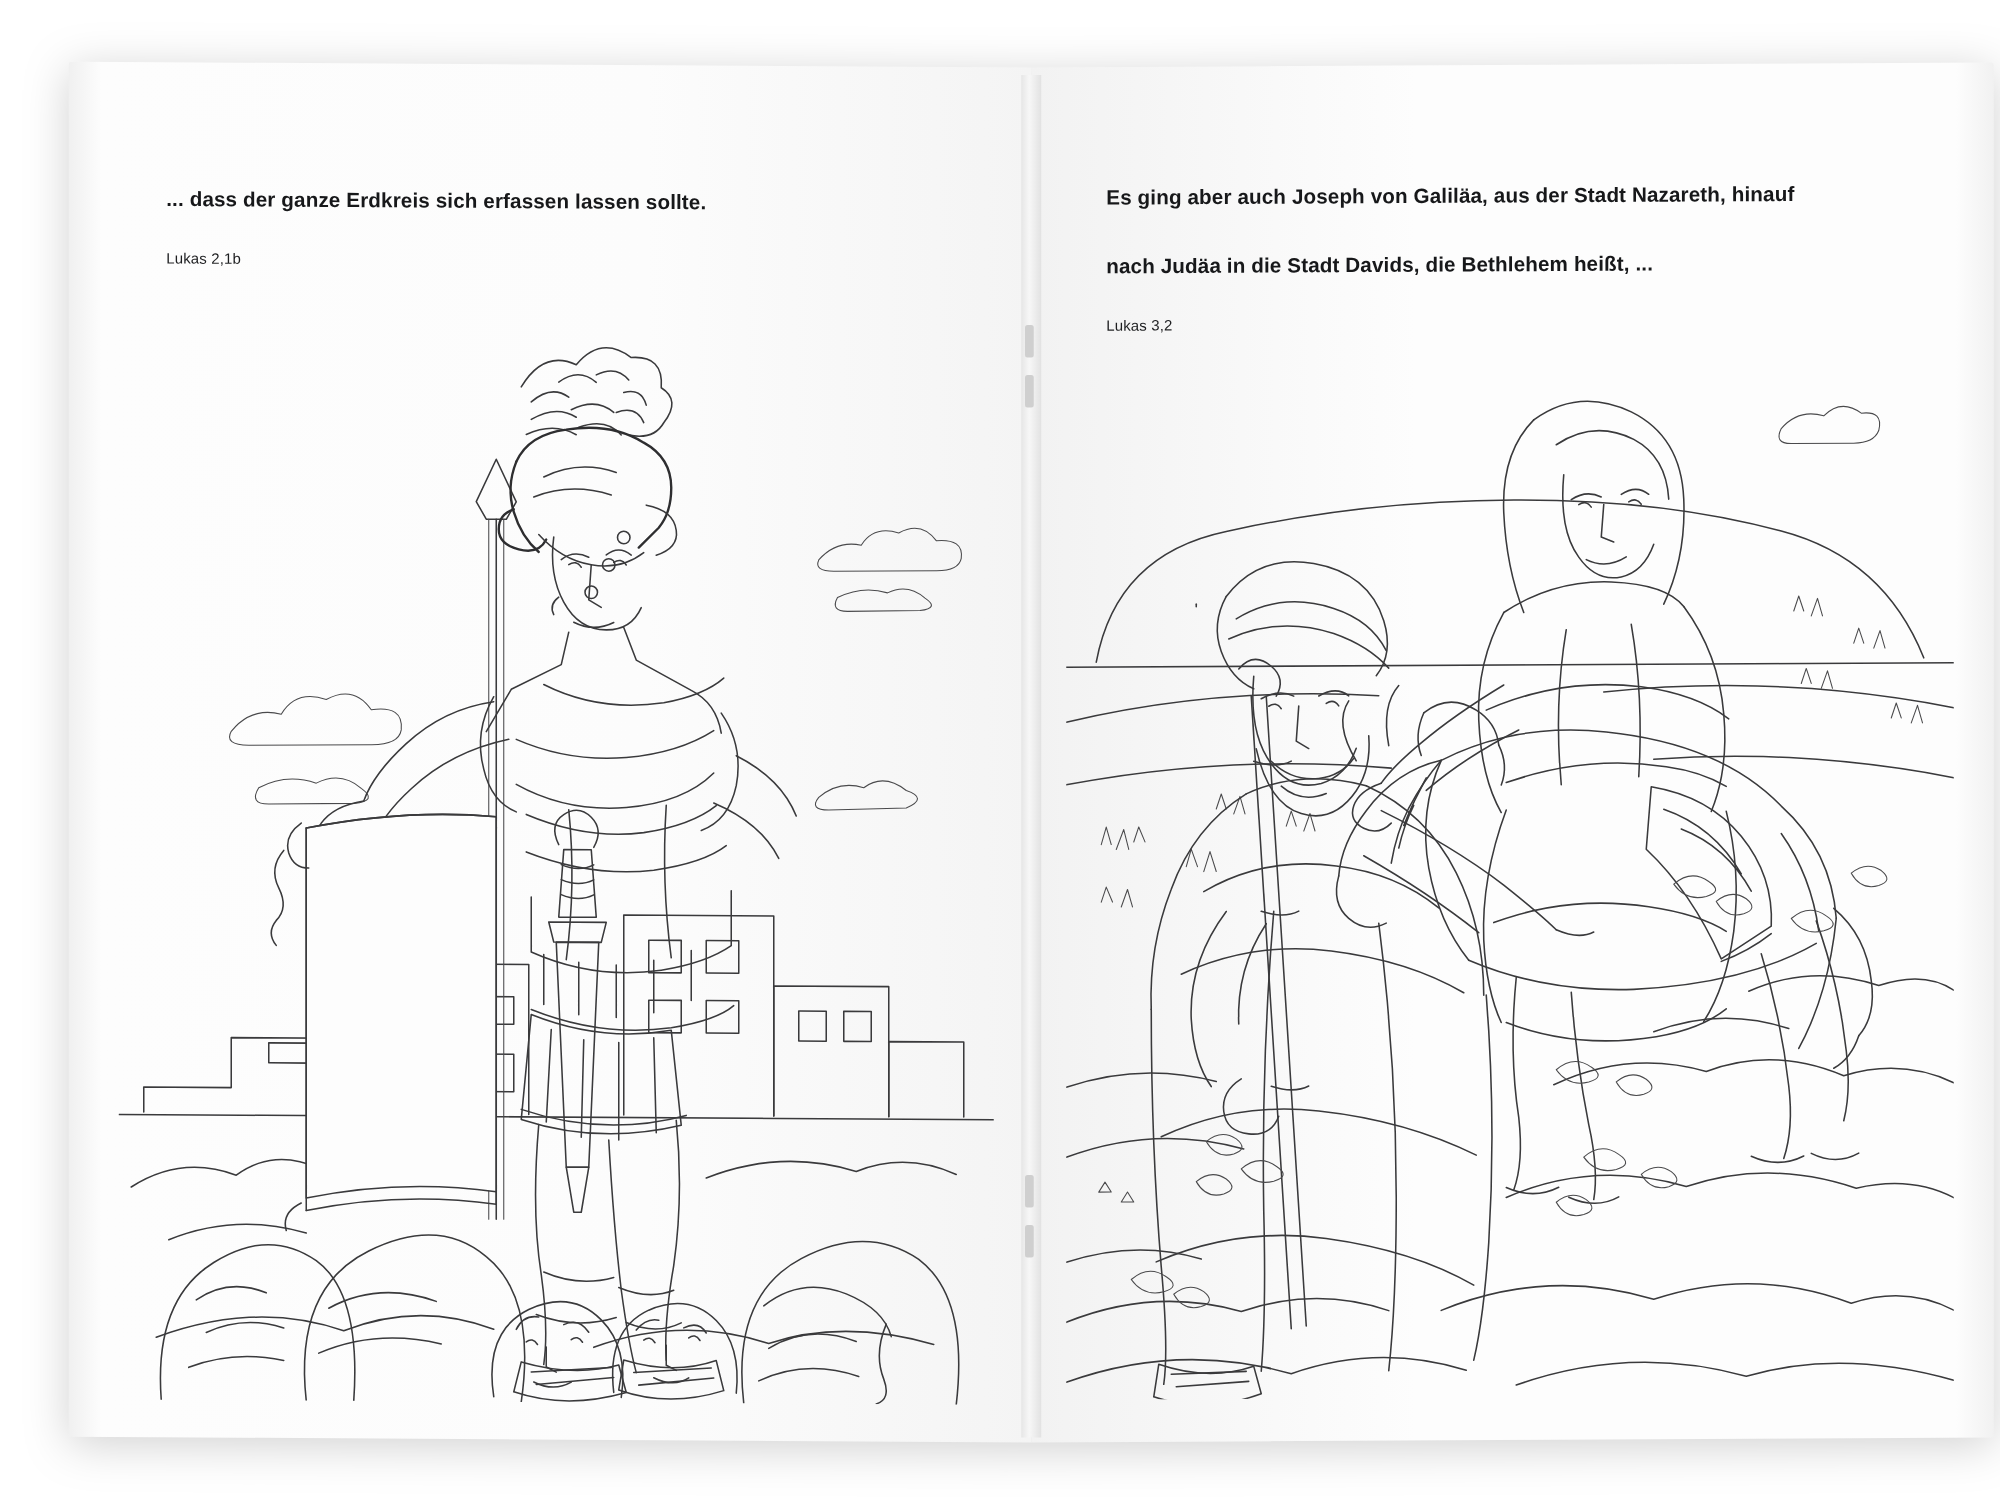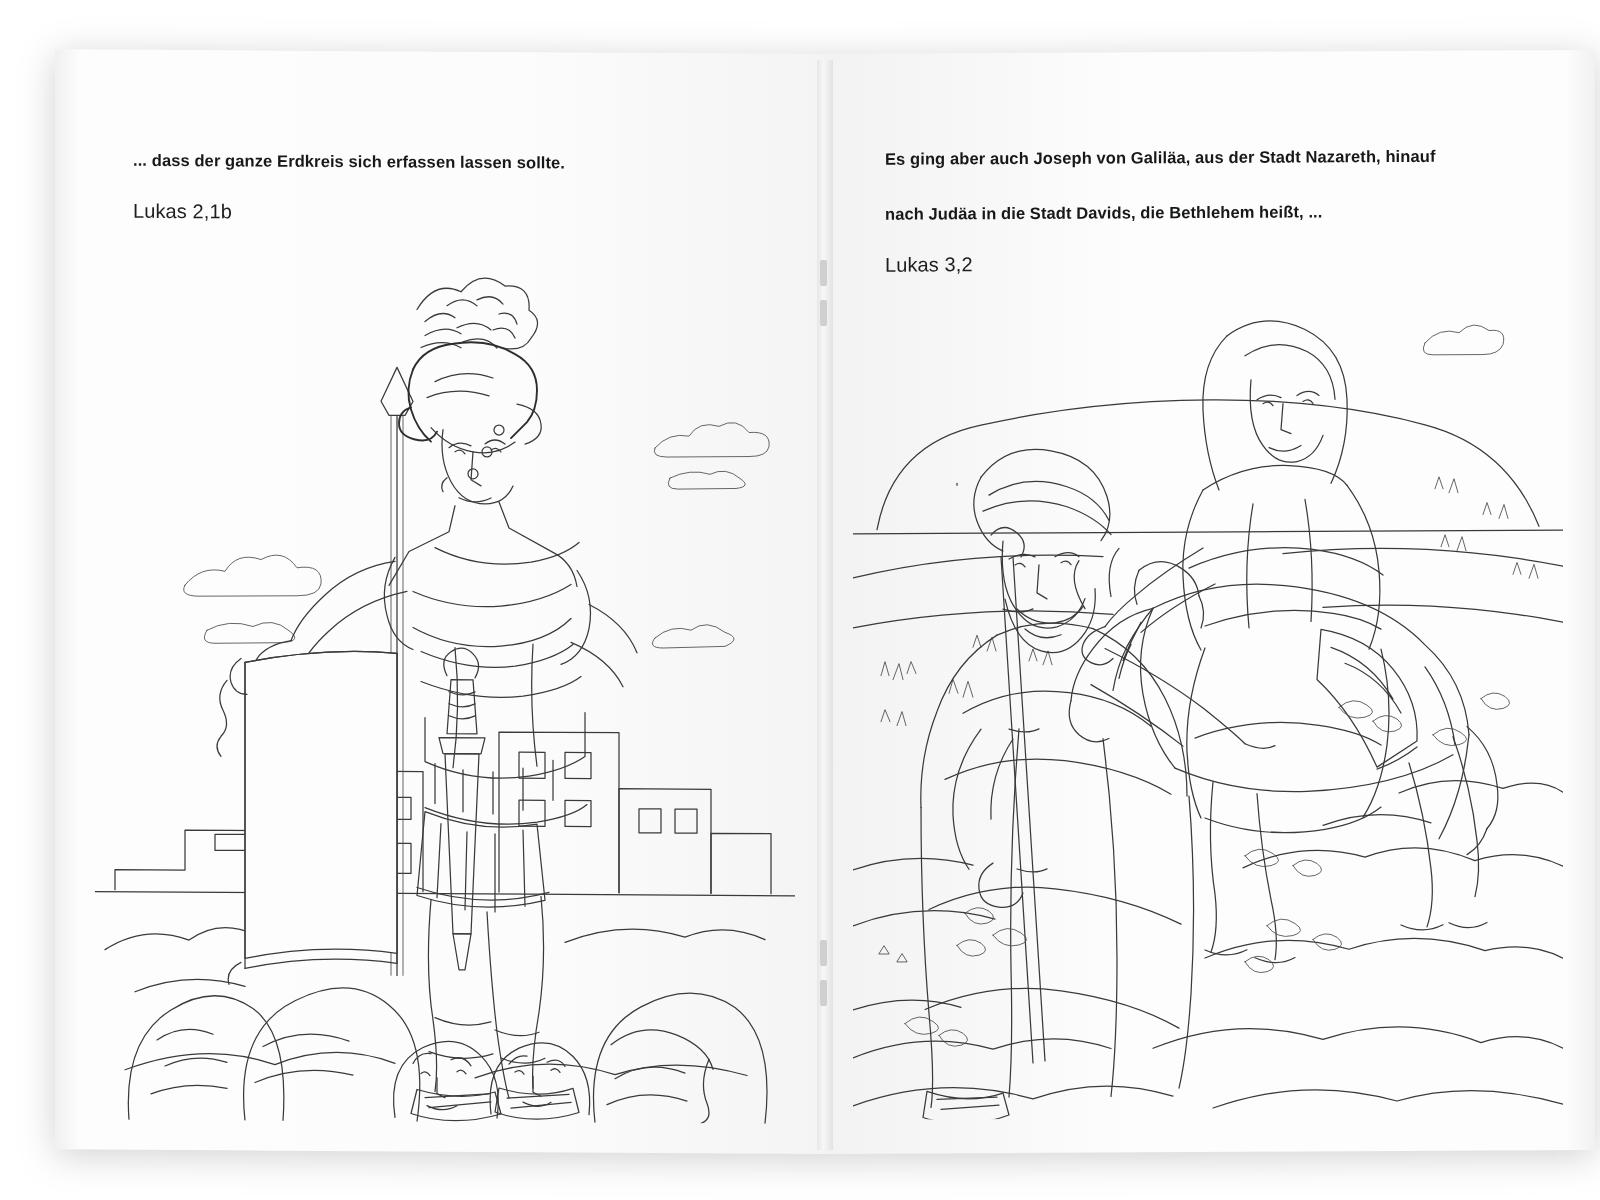--- a/index.html
+++ b/index.html
@@ -80,21 +80,21 @@
   .verse{
     position:absolute;
     font-weight:bold;
     font-size:16.5px;
     color:#17181a;
     letter-spacing:0.1px;
     line-height:1.9;
   }
   .ref{
     position:absolute;
-    font-size:20px;
+    font-size:12px;
     color:#1d1e20;
     letter-spacing:0.1px;
   }
   .art{position:absolute;}
   svg{display:block;}
   .ln{fill:none;stroke:#3a3a3c;stroke-width:1.25;stroke-linecap:round;stroke-linejoin:round;}
   .ln-b{fill:none;stroke:#2e2e30;stroke-width:1.9;stroke-linecap:round;stroke-linejoin:round;}
   .ln-t{fill:none;stroke:#4a4a4c;stroke-width:0.85;stroke-linecap:round;stroke-linejoin:round;}
   .fillw{fill:#fdfdfd;}
 </style>

